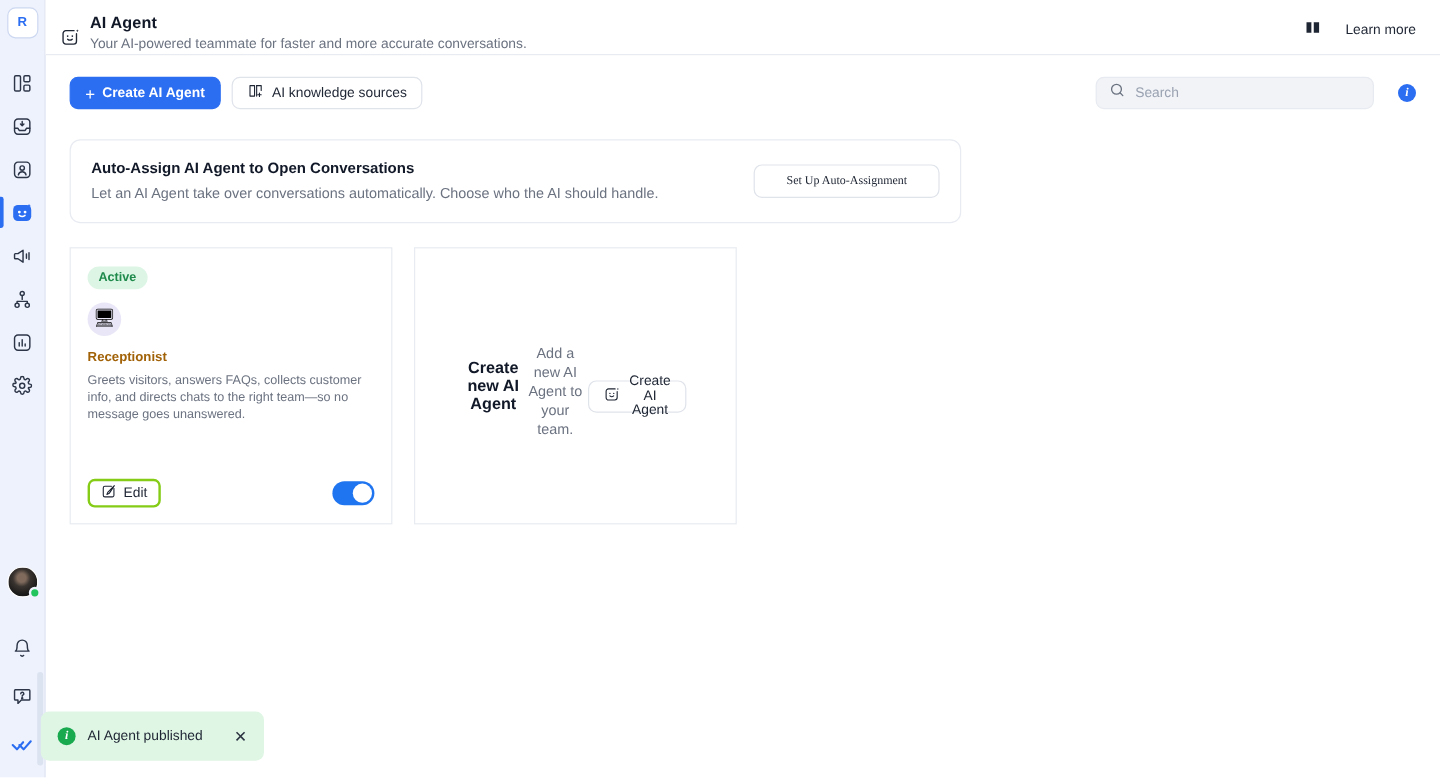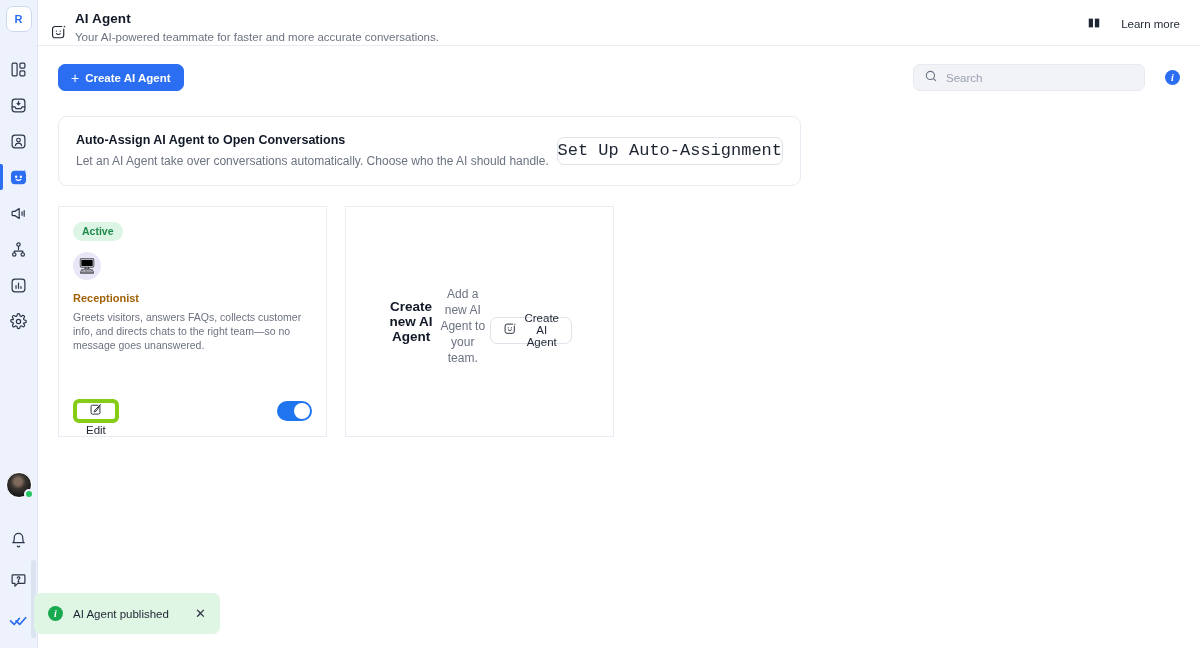--- a/index.html
+++ b/index.html
@@ -103,23 +103,23 @@
   .panel {
     margin: 25px 20px 0 20px; width: 743px;
     border: 1px solid #e8ebf1; border-radius: 9px; background: #fff;
     padding: 16px 17px 17px 17px;
     display: flex; align-items: center; justify-content: space-between;
   }
   .panel-title { font-size: 12.5px; font-weight: 700; color: #111827; }
   .panel-sub { font-size: 12px; color: #6b7280; margin-top: 7px; }
   .panel-btn {
     border: 1px solid #dfe3ea; background: #fff; border-radius: 7px;
-    height: 28px; padding: 0 0; font-size: 17px; color: #1e2533;
+    height: 28px; padding: 0 26px; font-size: 10px; color: #1e2533;
     display: inline-flex; align-items: center; cursor: pointer; white-space: nowrap;
-    font-family: Liberation Mono, monospace;
+    font-family: Liberation Serif, serif;
   }
 
   
   .cards { display: flex; gap: 18px; margin: 20px 20px 0 20px; }
   .card {
     width: 269px; height: 231px; background: #fff;
     border: 1px solid #e8ebf1; border-radius: 0;
     position: relative; padding: 14px;
   }
   .badge {
@@ -133,22 +133,22 @@
     font-size: 15px; line-height: 1;
   }
   .agent-name { font-size: 11px; font-weight: 700; color: #a16207; margin-top: 12px; }
   .agent-desc { font-size: 10.5px; color: #6b7280; line-height: 14px; margin-top: 6px; width: 236px; }
   .card-footer {
     position: absolute; left: 14px; right: 14px; bottom: 13px;
     display: flex; align-items: center; justify-content: space-between;
   }
   .edit-btn {
     display: inline-flex; align-items: center; gap: 6px;
-    border: 4px solid #84cc16; background: #fff; border-radius: 6px;
-    height: 24px; padding: 0 9px; font-size: 11.5px; color: #1e2533; cursor: pointer; flex-direction: column;
+    border: 2px solid #84cc16; background: #fff; border-radius: 6px;
+    height: 24px; padding: 0 9px; font-size: 11.5px; color: #1e2533; cursor: pointer;
   }
   .toggle {
     width: 35px; height: 20px; border-radius: 10px; background: #1f74f0;
     position: relative; cursor: pointer;
   }
   .toggle::after {
     content: ""; position: absolute; right: 2px; top: 2px;
     width: 16px; height: 16px; border-radius: 50%; background: #fff;
   }
   .card-new {
@@ -324,20 +324,31 @@
           </svg>
         </span>
         <span>Learn more</span>
       </div>
     </div>
 
     <div class="toolbar">
       <div class="btn btn-primary">
         <span class="btn-plus">+</span>
         <span>Create AI Agent</span>
+      </div>
+      <div class="btn btn-outline">
+        <span>
+          <svg width="14" height="14" viewBox="0 0 24 24" fill="none" stroke="currentColor" stroke-width="1.6" stroke-linecap="round" stroke-linejoin="round">
+            <path d="M4 4h6.5v15H4z"></path>
+              <path d="M13.5 4H20v7"></path>
+              <path d="M13.5 19V4"></path>
+            <path d="M17.5 14.5v5M15 17h5"></path>
+          </svg>
+        </span>
+        <span>AI knowledge sources</span>
       </div>
 
       <div class="search-wrap">
         <div class="search-box">
           <span>
             <svg width="14" height="14" viewBox="0 0 24 24" fill="none" stroke="#6b7280" stroke-width="1.9" stroke-linecap="round">
               <circle cx="11" cy="11" r="7"></circle>
                 <path d="M20 20l-3.6-3.6"></path>
             </svg>
           </span>

